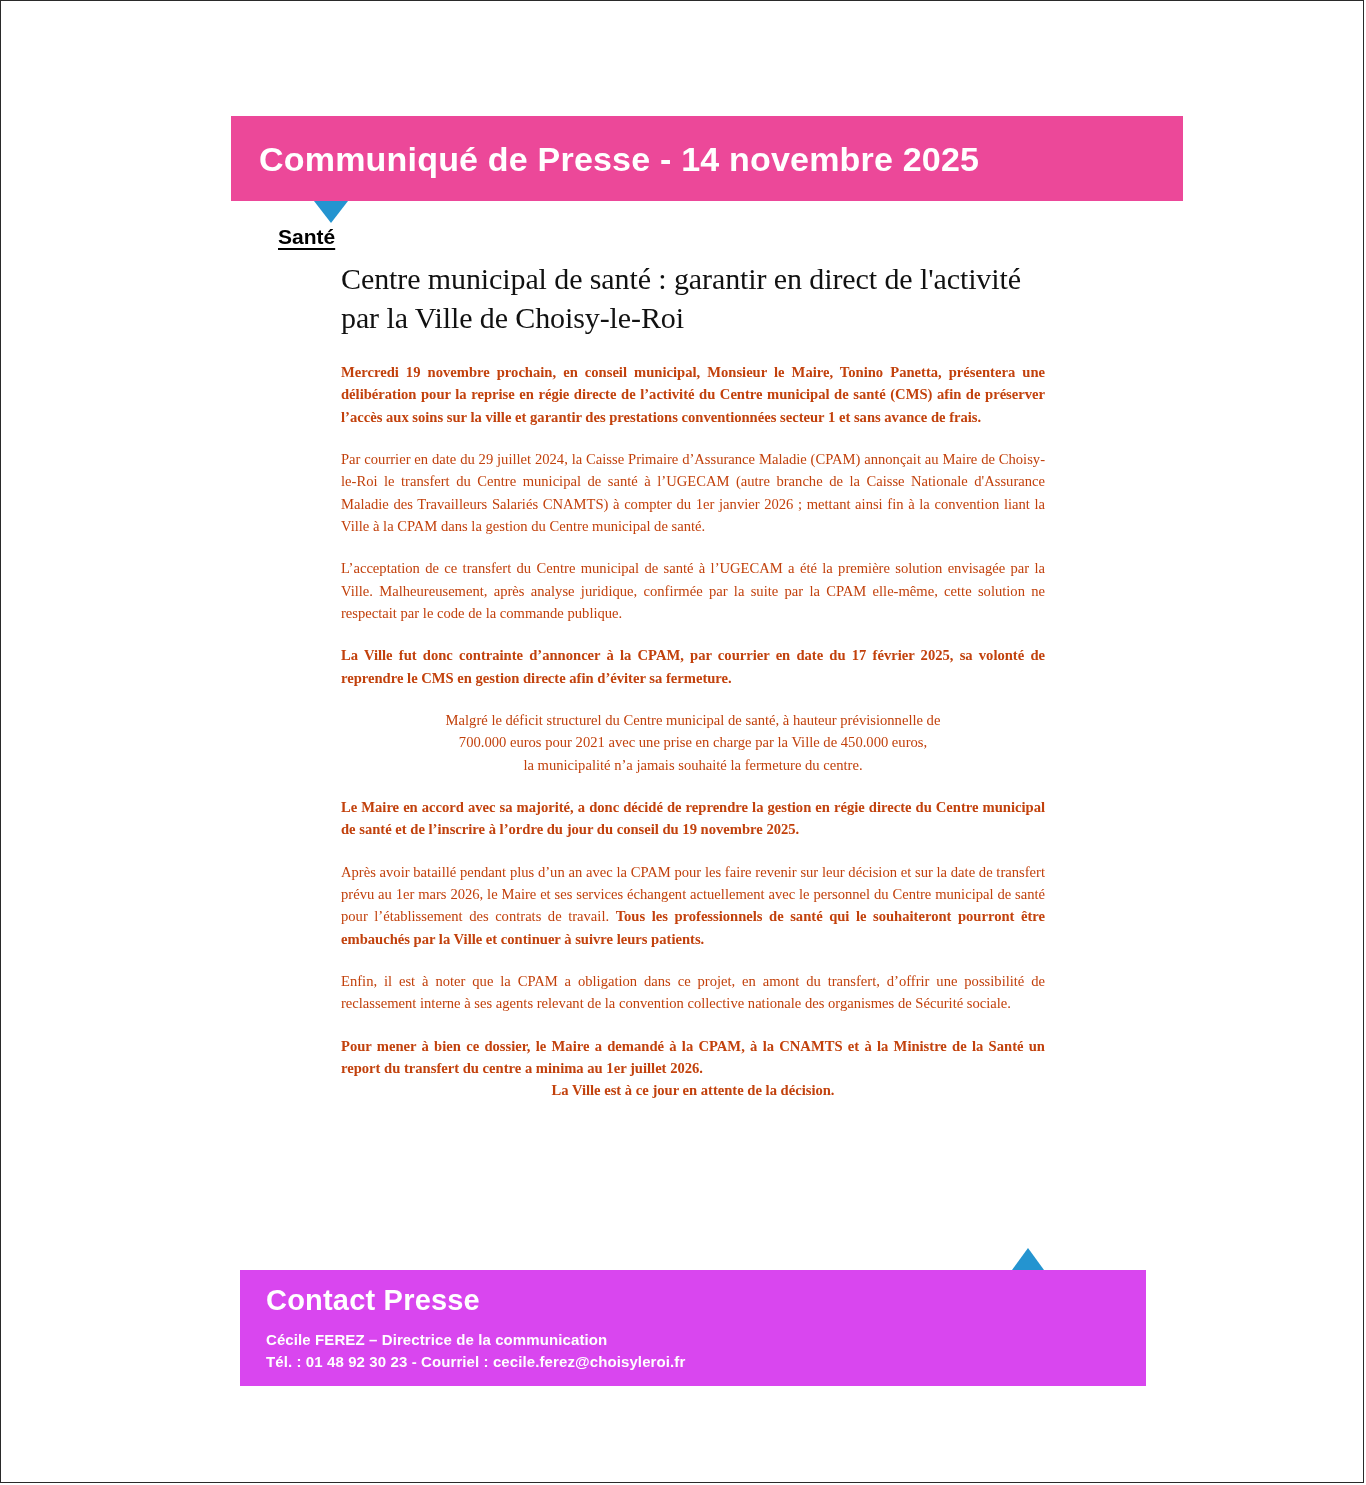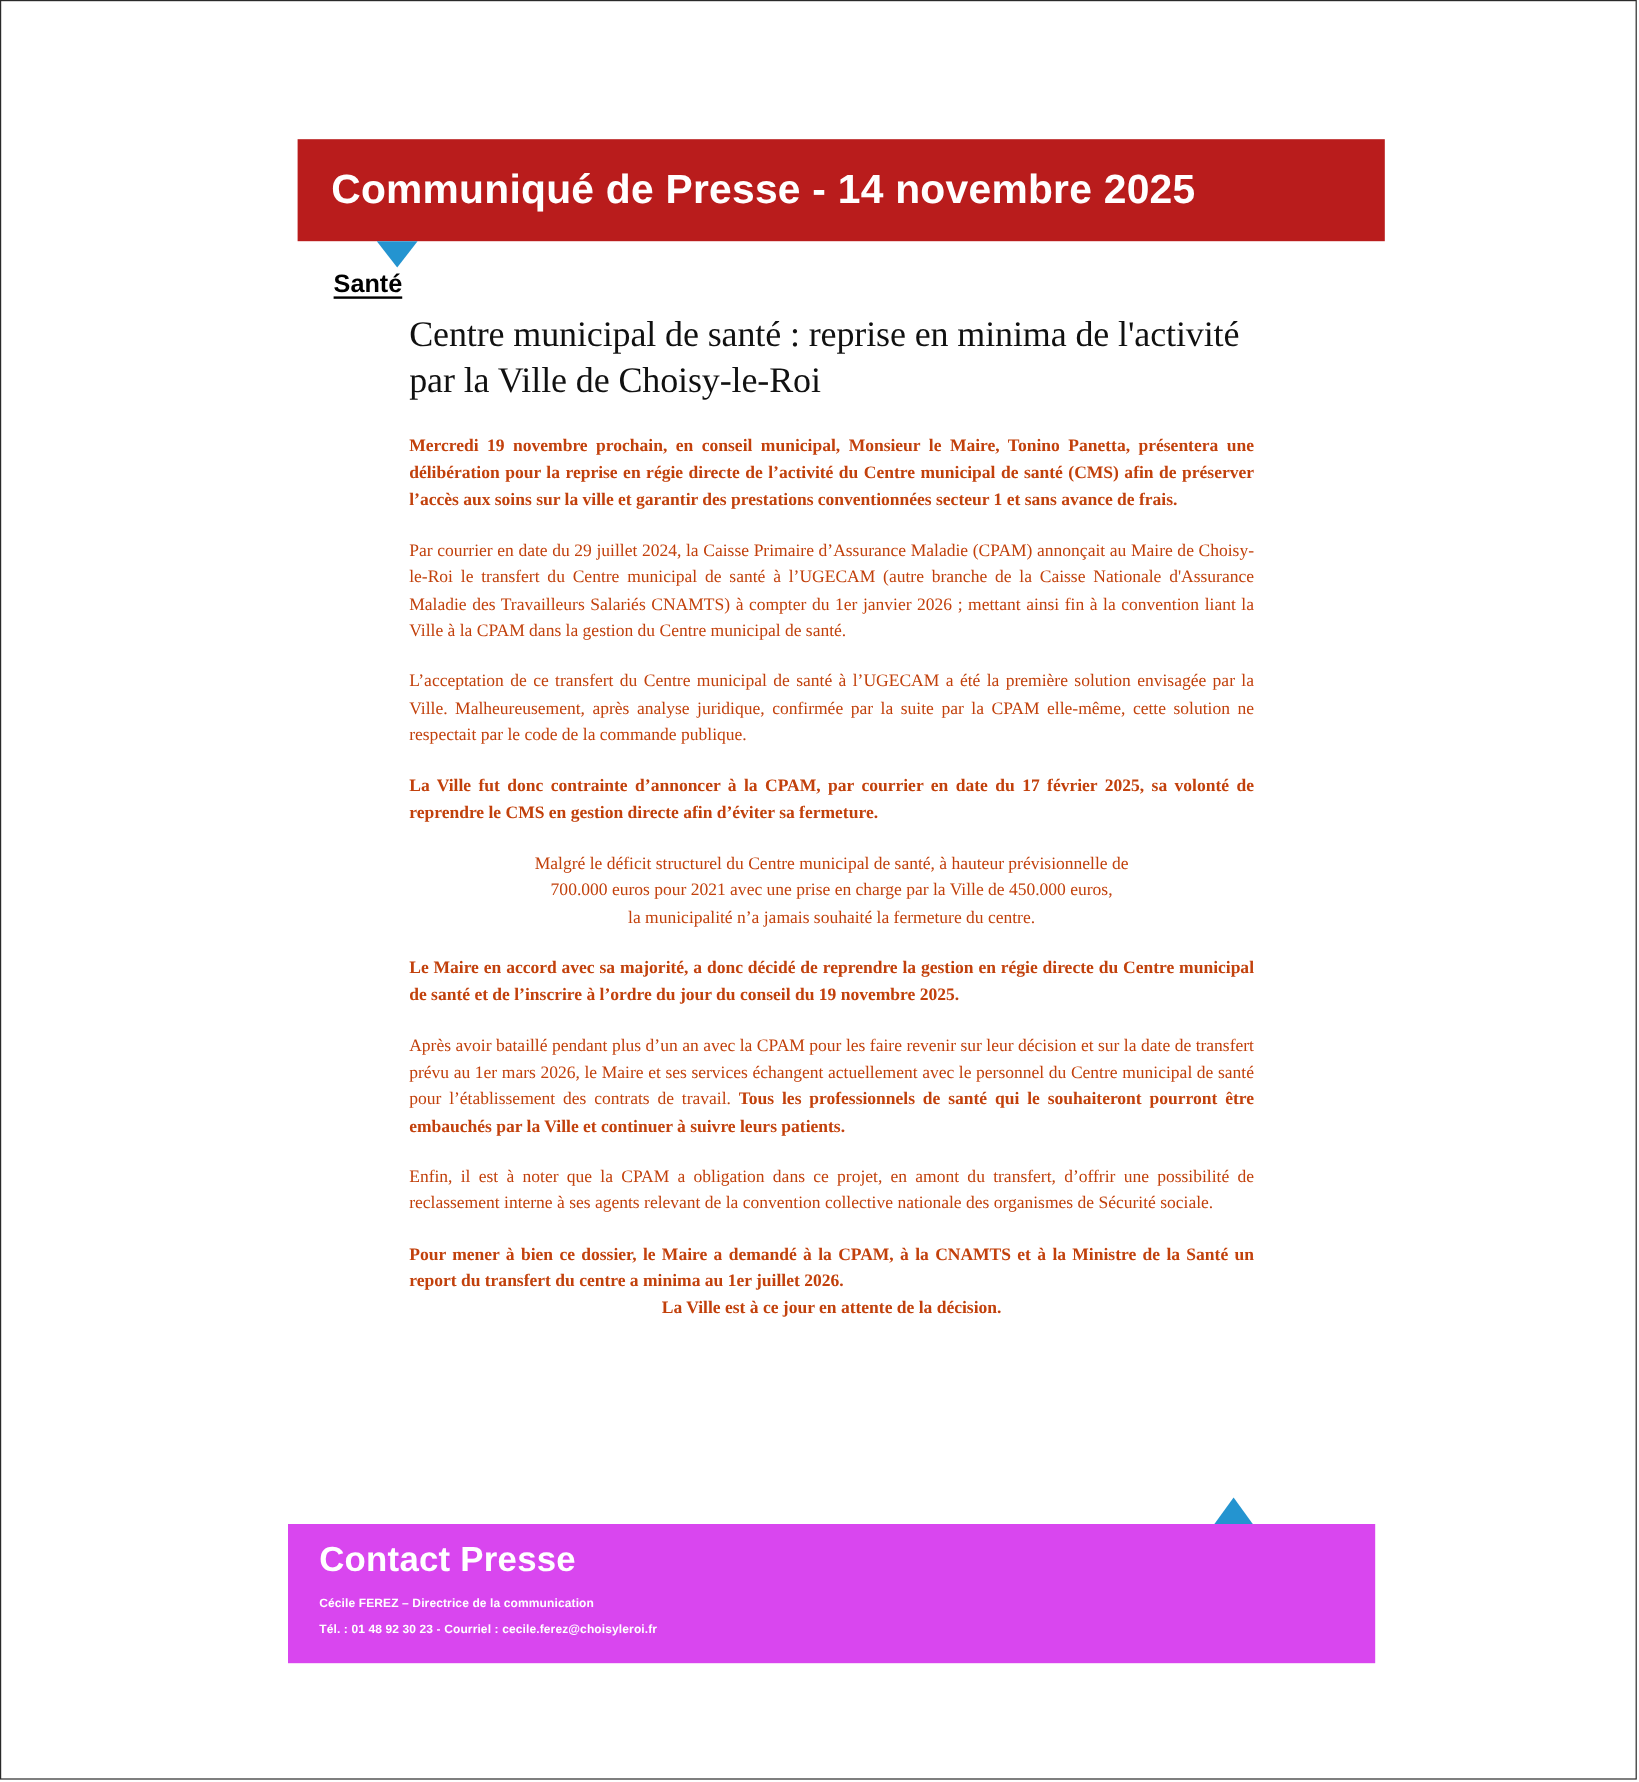--- a/index.html
+++ b/index.html
@@ -20,25 +20,26 @@
     height: 1483px;
     background: #ffffff;
     border: 1px solid #2a2a2a;
     box-sizing: border-box;
     overflow: hidden;
   }
 
   
   .header-bar {
     position: absolute;
-    left: 247px;
+    left: 230px;
     top: 115px;
     width: 906px;
     height: 85px;
-    background: #b91c1c;
+    background: #ec4899;
+    padding-left: 46px;
   }
   .header-title {
     position: absolute;
     left: 28px;
     top: 50%;
     transform: translateY(-50%);
     color: #ffffff;
     font-family: "Liberation Sans", "DejaVu Sans", sans-serif;
     font-weight: bold;
     font-size: 34px;
@@ -125,21 +126,21 @@
     font-weight: bold;
     font-size: 29px;
     letter-spacing: 0.2px;
   }
   .footer-line {
     position: absolute;
     left: 26px;
     color: #ffffff;
     font-family: "Liberation Sans", "DejaVu Sans", sans-serif;
     font-weight: bold;
-    font-size: 10px;
+    font-size: 15px;
     letter-spacing: 0.1px;
     white-space: nowrap;
   }
   .footer-line.l1 { top: 61px; }
   .footer-line.l2 { top: 83px; }
 
   
   .logo {
     position: absolute;
     right: 28px;
@@ -174,21 +175,21 @@
 
   <div class="header-bar">
     <div class="header-title">Communiqué de Presse - 14 novembre 2025</div>
   </div>
   <div class="header-notch"></div>
 
   <div class="rubric">Santé</div>
 
   <div class="content">
 
-    <h1 class="doc-title">Centre municipal de santé : reprise en minima de l'activité par la Ville de Choisy-le-Roi</h1>
+    <h1 class="doc-title">Centre municipal de santé : garantir en direct de l'activité par la Ville de Choisy-le-Roi</h1>
 
     <p class="para bold">Mercredi 19 novembre prochain, en conseil municipal, Monsieur le Maire, Tonino Panetta, présentera une délibération pour la reprise en régie directe de l’activité du Centre municipal de santé (CMS) afin de préserver l’accès aux soins sur la ville et garantir des prestations conventionnées secteur 1 et sans avance de frais.</p>
 
     <p class="para">Par courrier en date du 29 juillet 2024, la Caisse Primaire d’Assurance Maladie (CPAM) annonçait au Maire de Choisy-le-Roi le transfert du Centre municipal de santé à l’UGECAM (autre branche de la Caisse Nationale d'Assurance Maladie des Travailleurs Salariés CNAMTS) à compter du 1er janvier 2026 ; mettant ainsi fin à la convention liant la Ville à la CPAM dans la gestion du Centre municipal de santé.</p>
 
     <p class="para">L’acceptation de ce transfert du Centre municipal de santé à l’UGECAM a été la première solution envisagée par la Ville. Malheureusement, après analyse juridique, confirmée par la suite par la CPAM elle-même, cette solution ne respectait par le code de la commande publique.</p>
 
     <p class="para bold">La Ville fut donc contrainte d’annoncer à la CPAM, par courrier en date du 17 février 2025, sa volonté de reprendre le CMS en gestion directe afin d’éviter sa fermeture.</p>
 
     <p class="para left">

